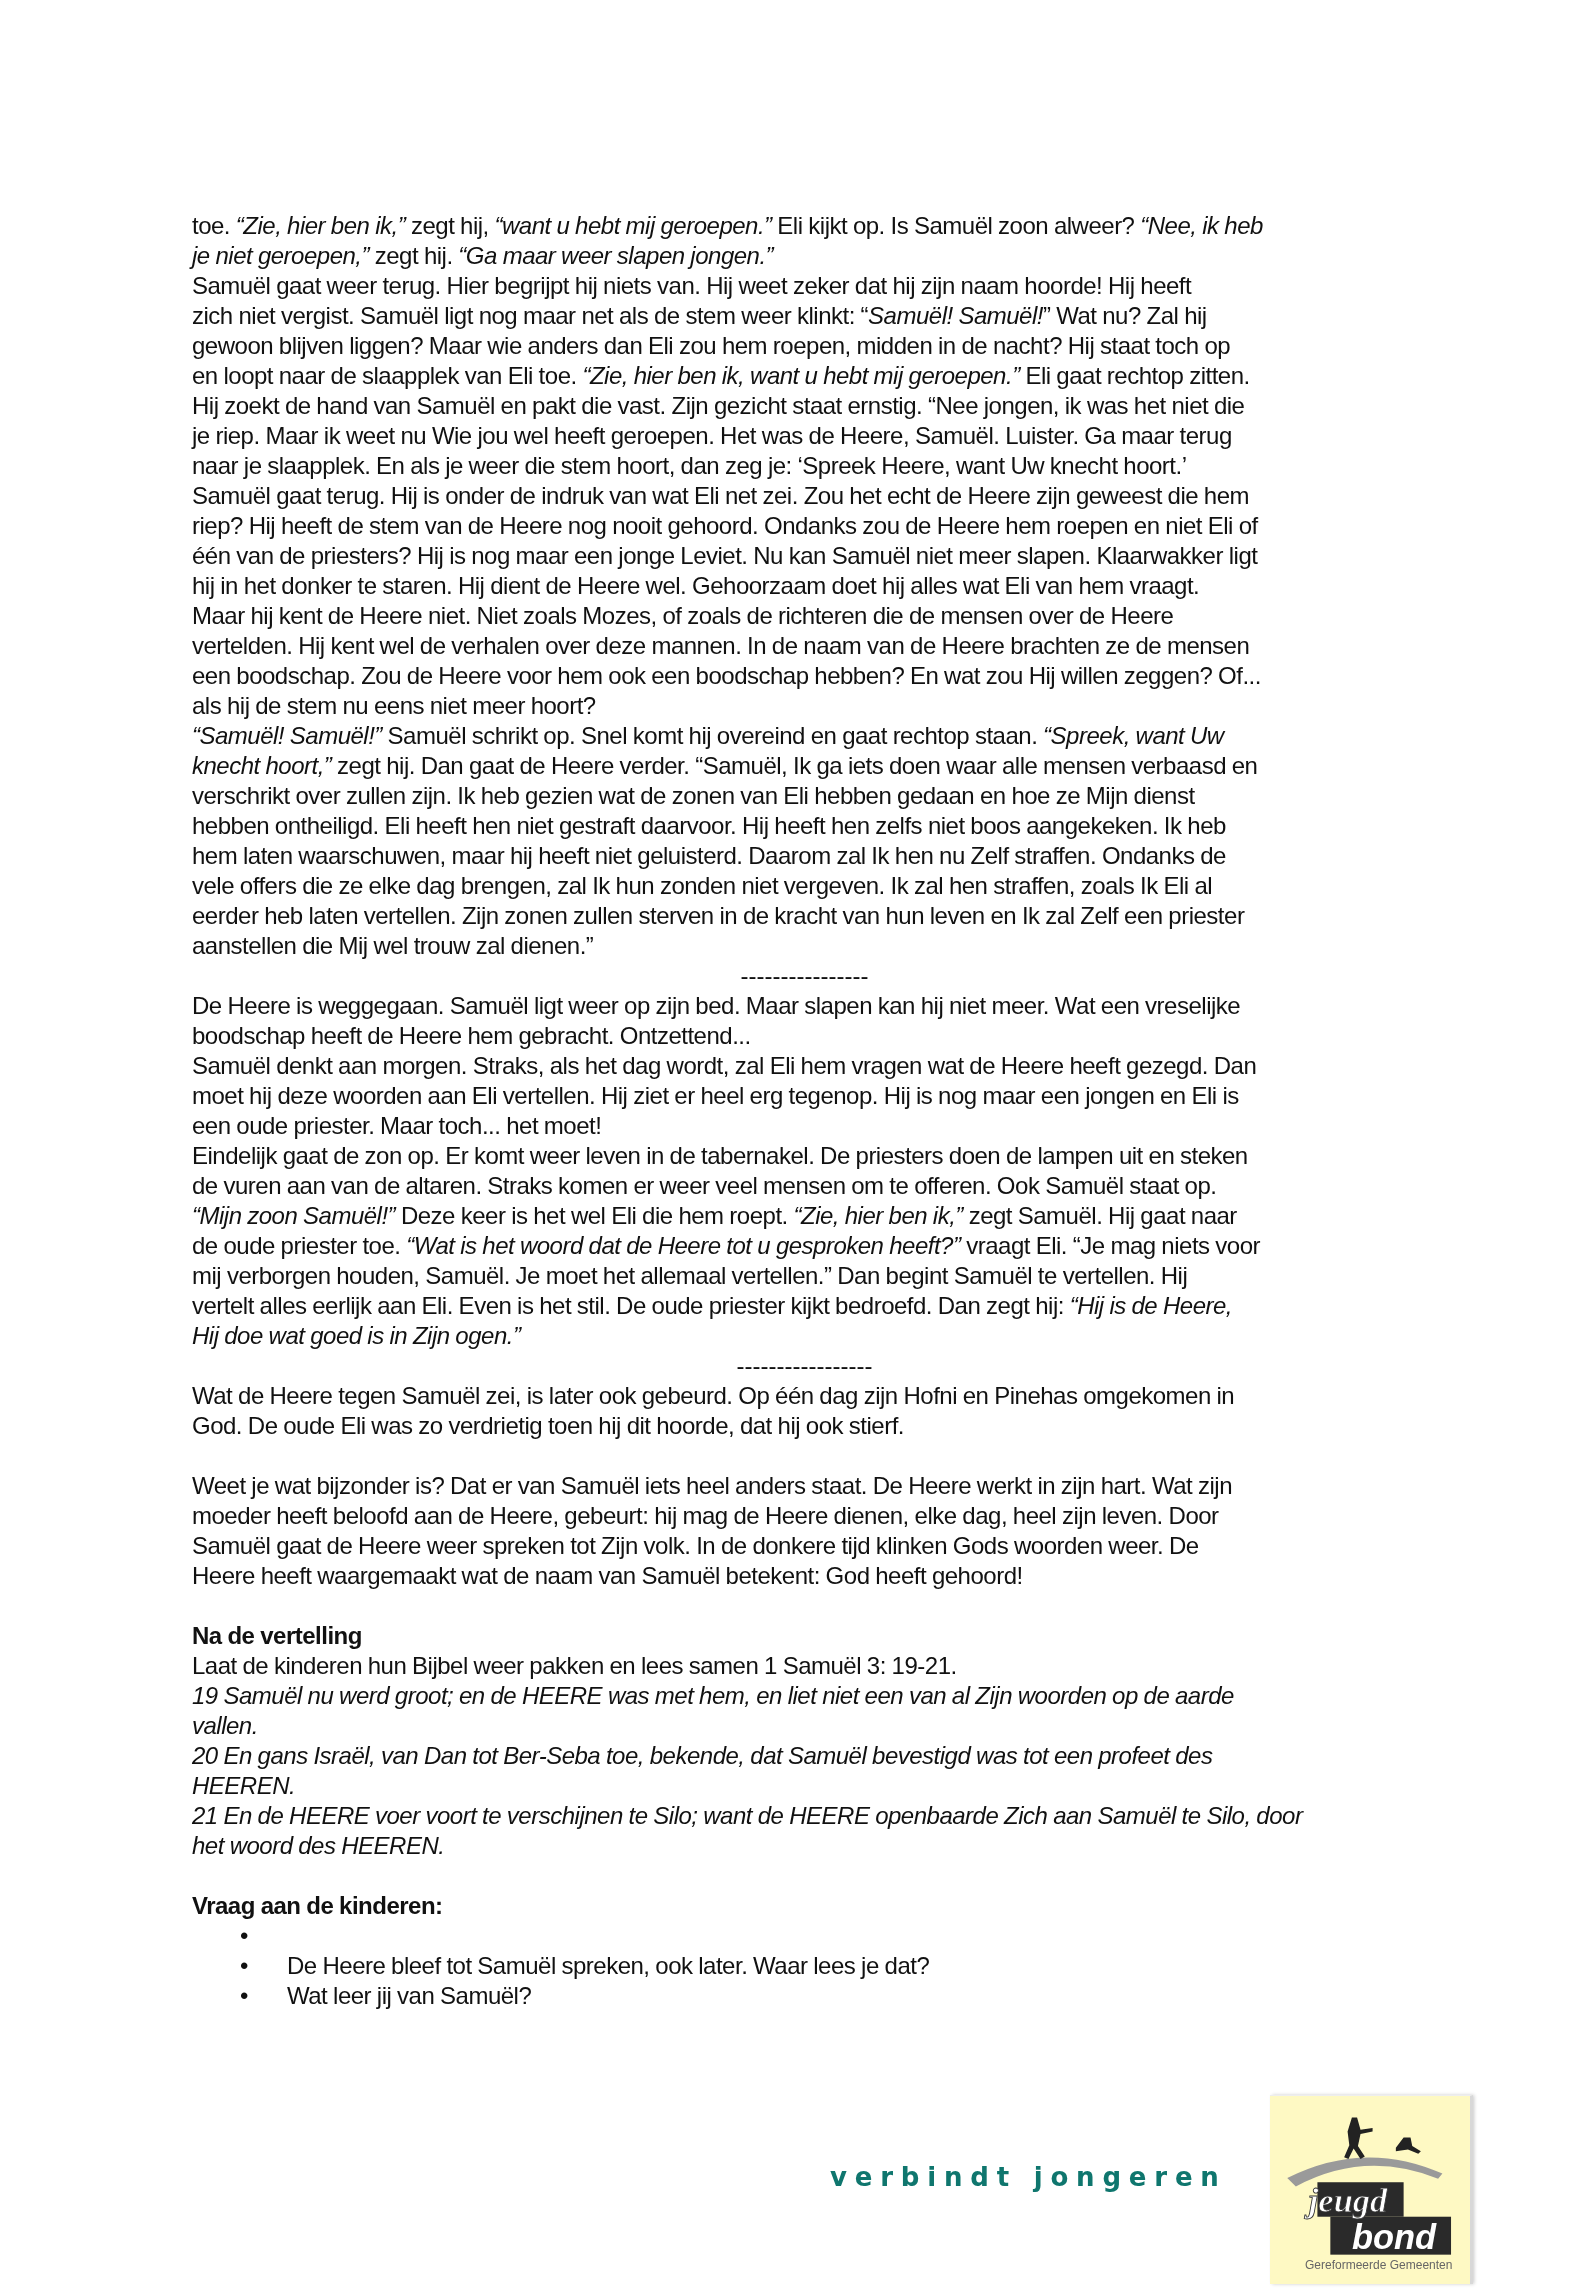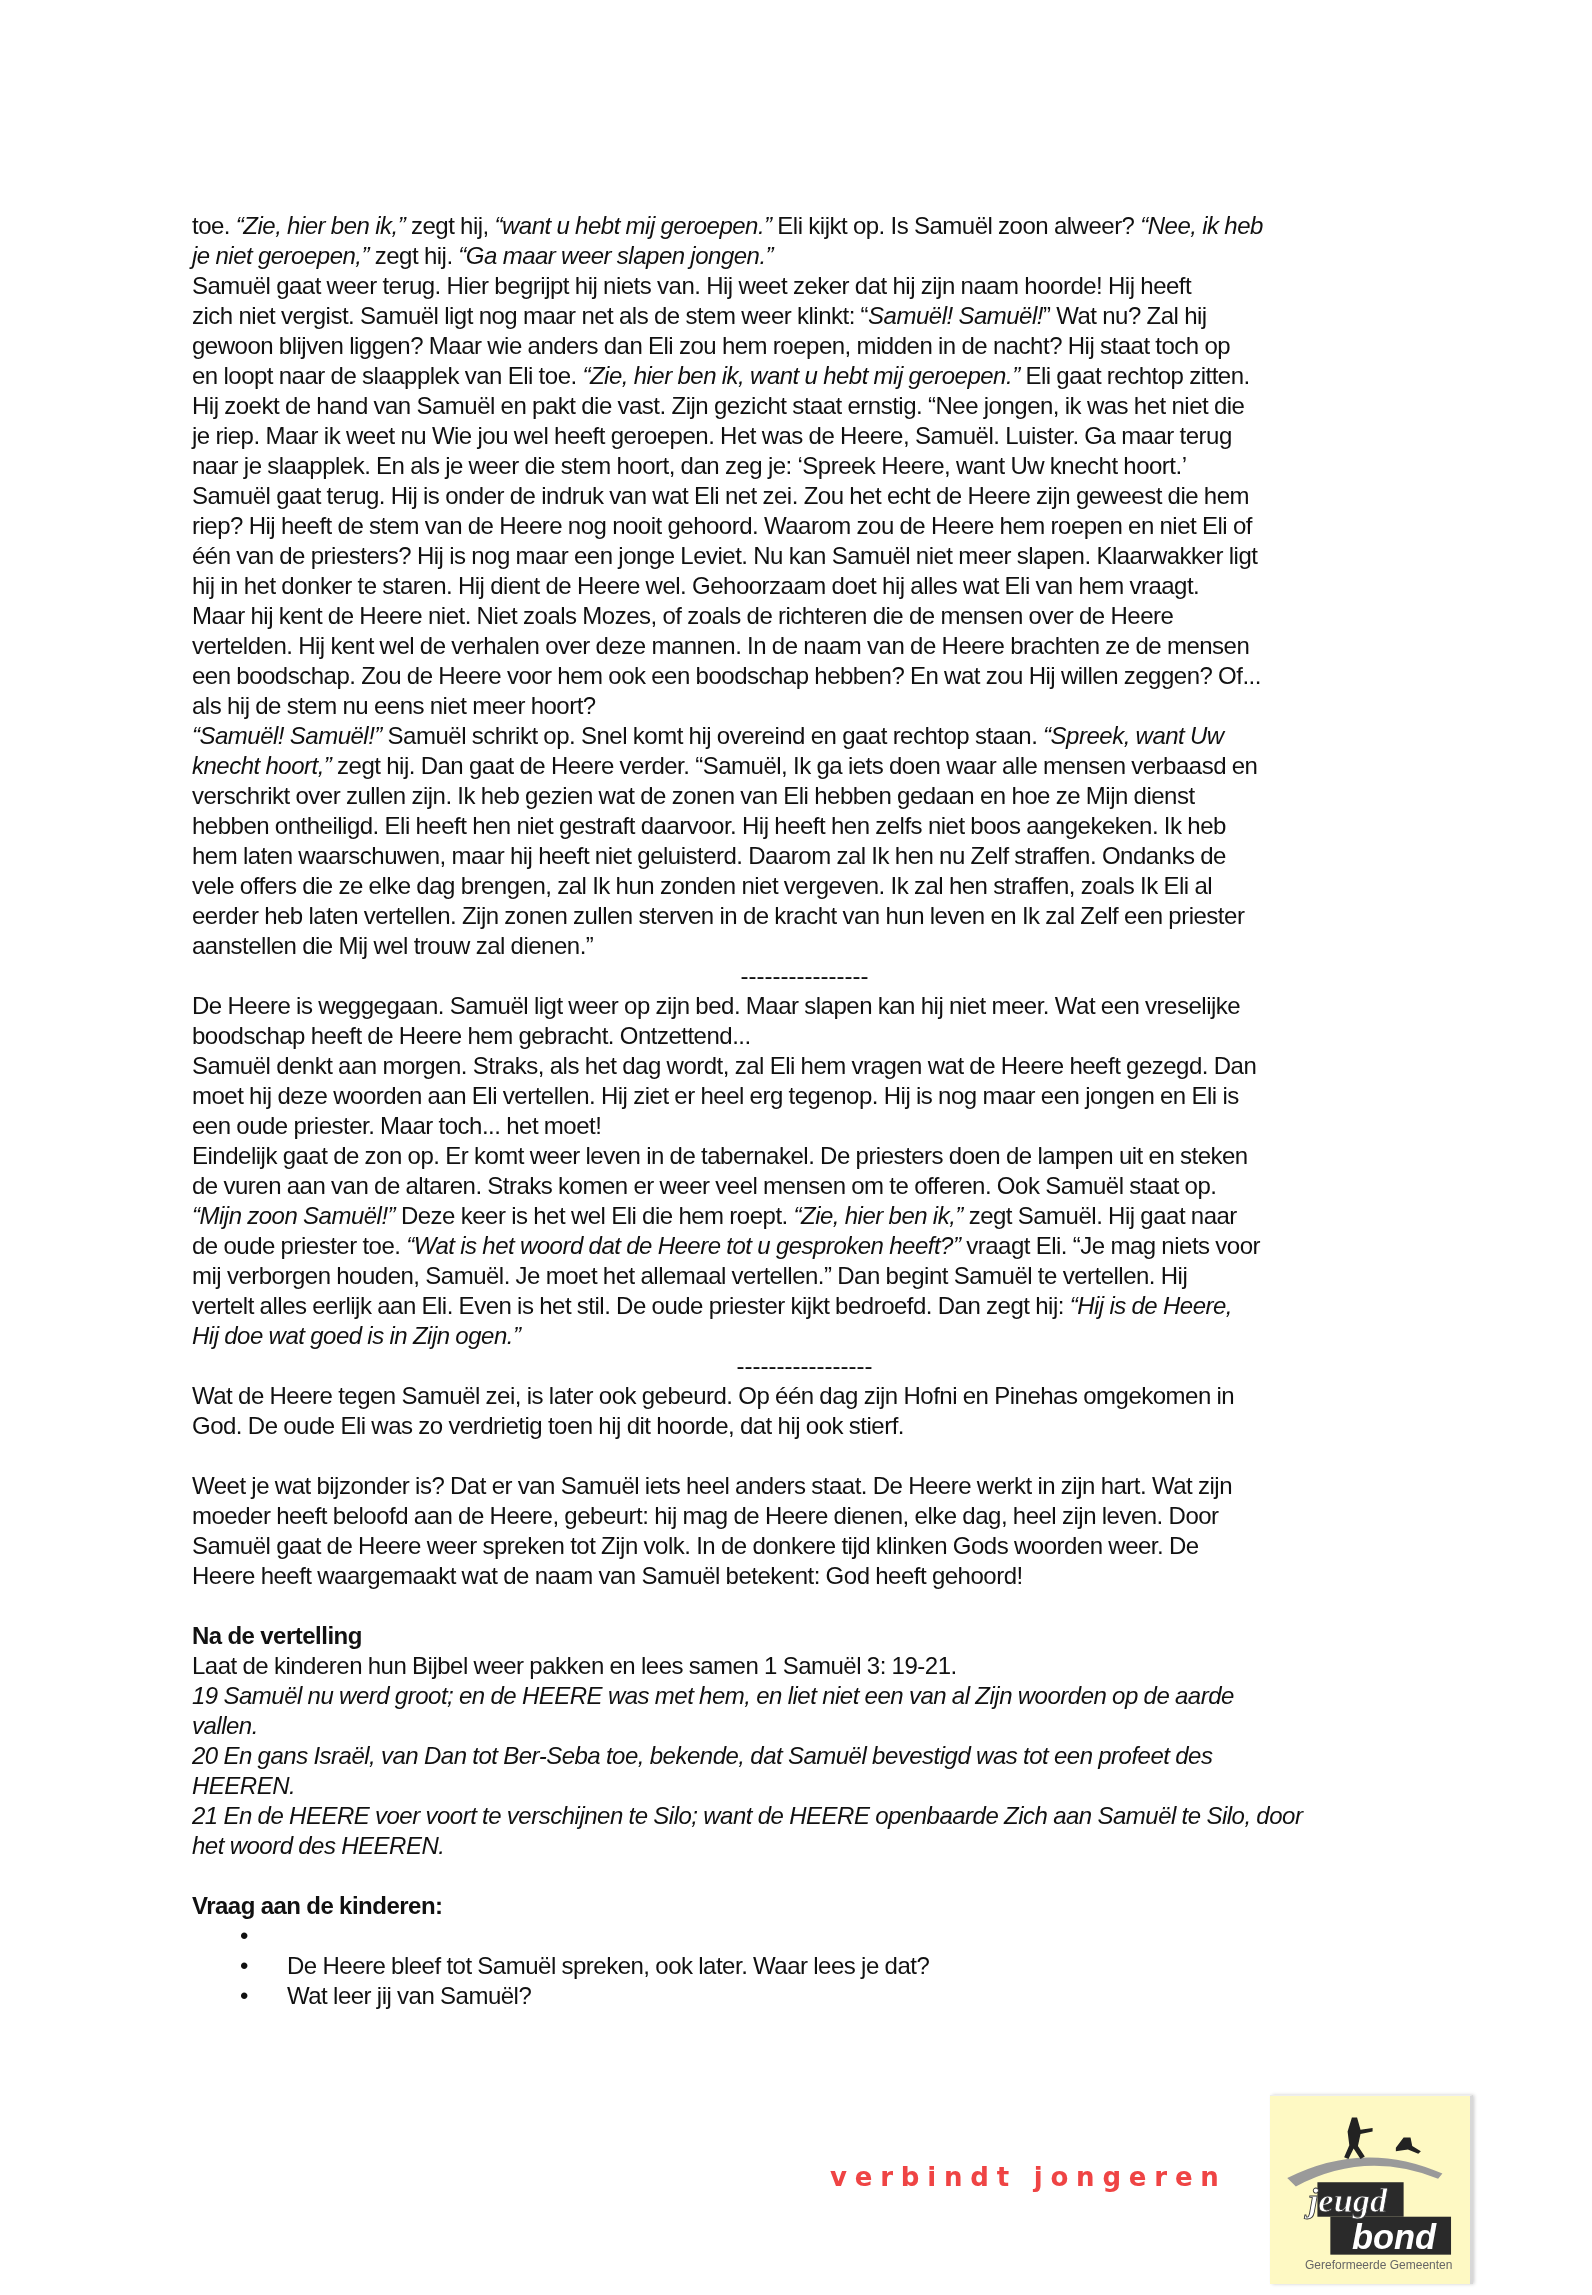--- a/index.html
+++ b/index.html
@@ -8,42 +8,42 @@
   .page{position:absolute;left:192px;top:211px;width:1225px;}
   .line{font-size:24px;line-height:30px;height:30px;white-space:nowrap;
         transform-origin:left center;letter-spacing:-0.5px;word-spacing:-0.4px;}
   .line i{font-style:italic;}
   .sep{text-align:center;width:1225px;letter-spacing:0;}
   .blank{height:30px;}
   .heading{font-weight:bold;}
   .bullet-line{padding-left:95px;position:relative;}
   .bullet-dot{position:absolute;left:48px;top:0;}
   .footer-tagline{position:absolute;left:830px;top:2162px;font-family:"DejaVu Sans",sans-serif;
-        font-size:26px;font-weight:bold;letter-spacing:7.8px;color:#ef4444;}
+        font-size:26px;font-weight:bold;letter-spacing:7.8px;color:#0f766e;}
   .logo-box{position:absolute;left:1270px;top:2095px;width:200px;height:188px;background:#fef9c3;
         border-right:3.5px solid #d8d8d8;border-top:1.7px solid #eee;box-shadow:1.7px 0 3.5px #ccc;}
   .logo-svg{position:absolute;left:0;top:0;}
   .logo-sub{position:absolute;left:35px;top:162px;font-size:12px;color:#666;
         font-family:Liberation Sans, sans-serif;}
 </style>
 </head>
 <body>
 
 <div class="page" id="doc">
     <div class="line"><span>toe. </span><i>“Zie, hier ben ik,”</i><span> zegt hij, </span><i>“want u hebt mij geroepen.”</i><span> Eli kijkt op. Is Samuël zoon alweer? </span><i>“Nee, ik heb</i></div>
     <div class="line"><i>je niet geroepen,”</i><span> zegt hij. </span><i>“Ga maar weer slapen jongen.”</i></div>
     <div class="line"><span>Samuël gaat weer terug. Hier begrijpt hij niets van. Hij weet zeker dat hij zijn naam hoorde! Hij heeft</span></div>
     <div class="line"><span>zich niet vergist. Samuël ligt nog maar net als de stem weer klinkt: “</span><i>Samuël! Samuël!</i><span>” Wat nu? Zal hij</span></div>
     <div class="line"><span>gewoon blijven liggen? Maar wie anders dan Eli zou hem roepen, midden in de nacht? Hij staat toch op</span></div>
     <div class="line"><span>en loopt naar de slaapplek van Eli toe. </span><i>“Zie, hier ben ik, want u hebt mij geroepen.”</i><span> Eli gaat rechtop zitten.</span></div>
     <div class="line"><span>Hij zoekt de hand van Samuël en pakt die vast. Zijn gezicht staat ernstig. “Nee jongen, ik was het niet die</span></div>
     <div class="line"><span>je riep. Maar ik weet nu Wie jou wel heeft geroepen. Het was de Heere, Samuël. Luister. Ga maar terug</span></div>
     <div class="line"><span>naar je slaapplek. En als je weer die stem hoort, dan zeg je: ‘Spreek Heere, want Uw knecht hoort.’</span></div>
     <div class="line"><span>Samuël gaat terug. Hij is onder de indruk van wat Eli net zei. Zou het echt de Heere zijn geweest die hem</span></div>
-    <div class="line"><span>riep? Hij heeft de stem van de Heere nog nooit gehoord. Waarom zou de Heere hem roepen en niet Eli of</span></div>
+    <div class="line"><span>riep? Hij heeft de stem van de Heere nog nooit gehoord. Ondanks zou de Heere hem roepen en niet Eli of</span></div>
     <div class="line"><span>één van de priesters? Hij is nog maar een jonge Leviet. Nu kan Samuël niet meer slapen. Klaarwakker ligt</span></div>
     <div class="line"><span>hij in het donker te staren. Hij dient de Heere wel. Gehoorzaam doet hij alles wat Eli van hem vraagt.</span></div>
     <div class="line"><span>Maar hij kent de Heere niet. Niet zoals Mozes, of zoals de richteren die de mensen over de Heere</span></div>
     <div class="line"><span>vertelden. Hij kent wel de verhalen over deze mannen. In de naam van de Heere brachten ze de mensen</span></div>
     <div class="line"><span>een boodschap. Zou de Heere voor hem ook een boodschap hebben? En wat zou Hij willen zeggen? Of...</span></div>
     <div class="line"><span>als hij de stem nu eens niet meer hoort?</span></div>
     <div class="line"><i>“Samuël! Samuël!”</i><span> Samuël schrikt op. Snel komt hij overeind en gaat rechtop staan. </span><i>“Spreek, want Uw</i></div>
     <div class="line"><i>knecht hoort,”</i><span> zegt hij. Dan gaat de Heere verder. “Samuël, Ik ga iets doen waar alle mensen verbaasd en</span></div>
     <div class="line"><span>verschrikt over zullen zijn. Ik heb gezien wat de zonen van Eli hebben gedaan en hoe ze Mijn dienst</span></div>
     <div class="line"><span>hebben ontheiligd. Eli heeft hen niet gestraft daarvoor. Hij heeft hen zelfs niet boos aangekeken. Ik heb</span></div>

